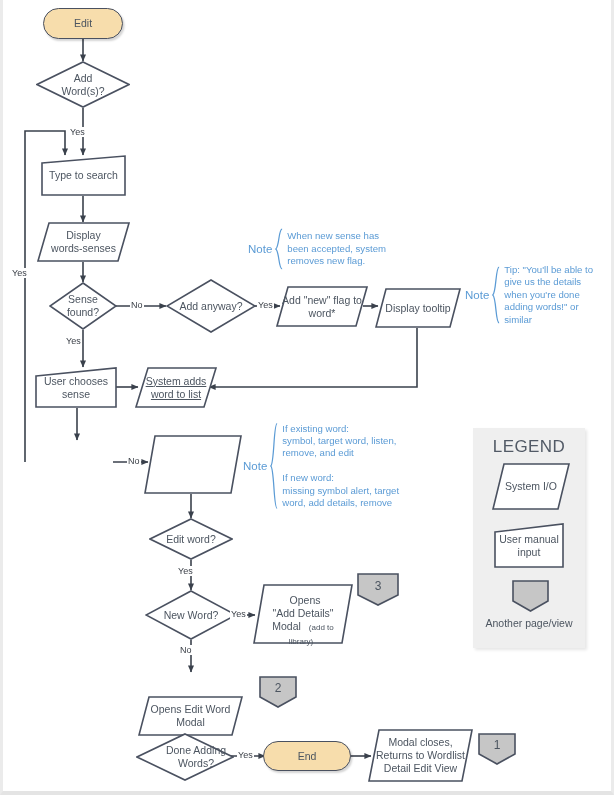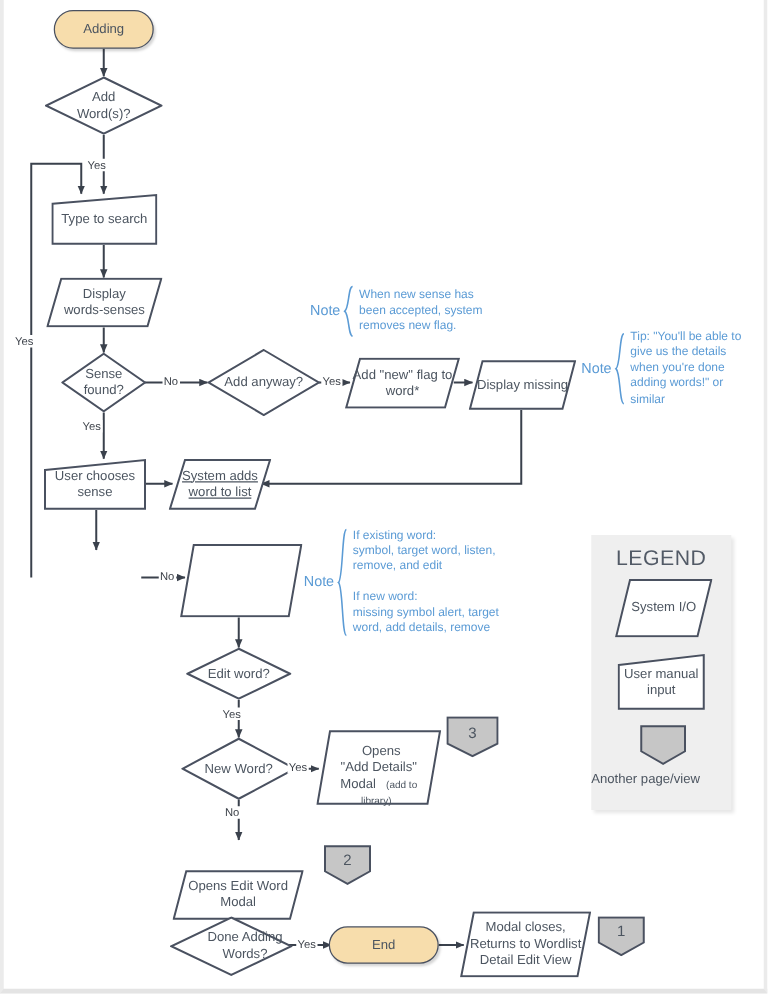--- a/index.html
+++ b/index.html
@@ -158,21 +158,21 @@
 
       <path d="M348,756 L368,756"></path>
     </g>
 
     <g stroke="#3a414c" stroke-width="1.5" fill="none" stroke-dasharray="1.5,3.5" marker-end="url(#ah)">
       <path d="M188,712 L188,733"></path>
     </g>
   </svg>
 
   <div class="node term" style="left:40px;top:8px;width:80px;height:31px;">
-    <span>Adding</span>
+    <span>Edit</span>
   </div>
 
   <div class="node diamond" style="left:33px;top:61px;width:94px;height:47px;">
     <svg class="dshape" viewBox="0 0 94 47" preserveAspectRatio="none">
       <polygon points="47,1 93,23.5 47,46 1,23.5" fill="#fff" stroke="#4a5160" stroke-width="1.6"></polygon>
     </svg>
     <span style="white-space:pre-line;">Add
 Word(s)?</span>
   </div>
   <div class="edge-label" style="left:66px;top:127px;">Yes</div>
@@ -215,21 +215,21 @@
       <polygon points="12,1 91,1 80,40 1,40" fill="#fff" stroke="#4a5160" stroke-width="1.6"></polygon>
     </svg>
     <span style="white-space:pre-line;">Add "new" flag to
 word*</span>
   </div>
 
   <div class="node para" style="left:372px;top:288px;width:86px;height:40px;">
     <svg class="pshape" viewBox="0 0 86 40" preserveAspectRatio="none">
       <polygon points="11,1 85,1 75,39 1,39" fill="#fff" stroke="#4a5160" stroke-width="1.6"></polygon>
     </svg>
-    <span>Display missing</span>
+    <span>Display tooltip</span>
   </div>
 
   <div class="node manual" style="left:32px;top:367px;width:82px;height:41px;">
     <svg class="mshape" viewBox="0 0 82 41" preserveAspectRatio="none">
       <polygon points="1,9 81,1 81,40 1,40" fill="#fff" stroke="#4a5160" stroke-width="1.6"></polygon>
     </svg>
     <span style="white-space:pre-line;">User chooses
 sense</span>
   </div>
 
@@ -383,16 +383,16 @@
       </svg>
       <span>System I/O</span>
     </div>
 
     <div class="node pent" style="left:39px;top:152px;width:37px;height:32px;">
       <svg class="eshape" viewBox="0 0 37 32" preserveAspectRatio="none">
         <polygon points="1,1 36,1 36,21 18.5,31 1,21" fill="#c6c6c6" stroke="#4a5160" stroke-width="1.6"></polygon>
       </svg>
       <span></span>
     </div>
-    <div style="position:absolute;left:0;right:0;top:189px;color:#4c5560;font-size:10.5px;">Another page/view</div>
+    <div style="position:absolute;left:0;right:0;top:189px;text-align:center;color:#4c5560;font-size:10.5px;">Another page/view</div>
   </div>
 
 </div>
 
 </body></html>

